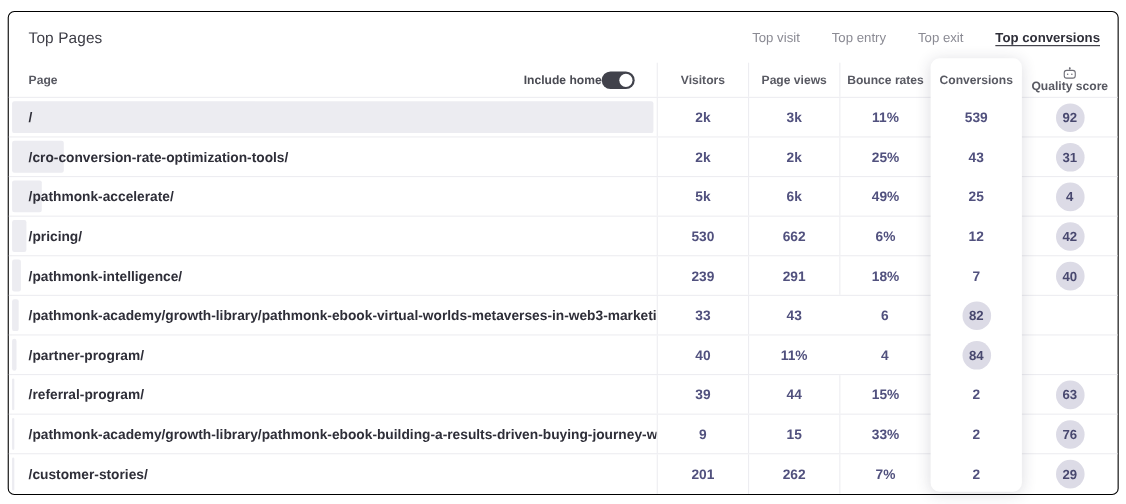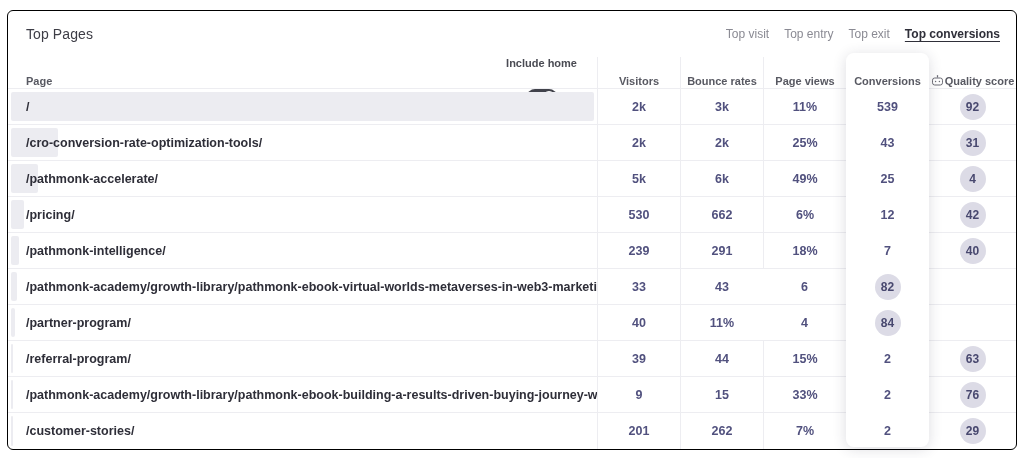--- a/index.html
+++ b/index.html
@@ -6,35 +6,35 @@
   html,body { width:1024px; height:458px; background:#ffffff; font-family:"Liberation Sans","DejaVu Sans",sans-serif; overflow:hidden; }
 
   .card {
     position:absolute; left:7px; top:10px; width:1010px; height:440px;
     background:#ffffff; border:1px solid #000000; border-radius:6px;
   }
 
   
   .title-bar { height:46px; display:flex; align-items:center; justify-content:space-between; padding:0 16px 0 18px; }
   .title { font-size:14px; color:#3d3d46; font-weight:500; letter-spacing:.1px; }
-  .tabs { display:flex; align-items:center; gap:15px; }
+  .tabs { display:flex; align-items:center; gap:29px; }
   .tab { font-size:12px; color:#8a8a93; font-weight:500; cursor:pointer; white-space:nowrap; }
   .tab.active { color:#2f2f39; font-weight:700; text-decoration:underline; text-underline-offset:3px; }
 
   
   .table-wrap { position:relative; }
   .grid-row { display:grid; grid-template-columns:589px 83px 83px 83px 83px 1fr; align-items:stretch; }
 
   .header-row { height:32px; border-bottom:1px solid #ededf1; }
   .hcell { display:flex; align-items:center; justify-content:center; font-size:11px; color:#585962; font-weight:700; }
   .hcell.vline { border-left:1px solid #ededf1; }
   .hcell-page { justify-content:space-between; padding:0 20px 0 18px; }
-  .hcell-quality { flex-direction:row; justify-content:center; gap:1px; line-height:1; }
-
-  .include-home { display:flex; align-items:center; gap:20px;flex-direction:column; }
+  .hcell-quality { flex-direction:column; justify-content:center; gap:1px; line-height:1; }
+
+  .include-home { display:flex; align-items:center; gap:0; }
   .include-home-label { font-size:11px; color:#4a4b53; }
   .toggle { position:relative; width:30px; height:16px; border-radius:9px; background:#41424b; cursor:pointer; flex:0 0 auto; }
   .toggle .knob { position:absolute; top:2px; right:2px; width:12px; height:12px; border-radius:50%; background:#ffffff; }
 
   .row { height:36px; border-bottom:1px solid #ededf1; position:relative; }
   .row:last-child { border-bottom:none; }
   .cell { display:flex; align-items:center; justify-content:center; font-size:12.5px; font-weight:600; color:#51517e; position:relative; z-index:2; }
   .cell.vline { border-left:1px solid #ededf1; }
   .cell-page { justify-content:flex-start; padding-left:18px; font-size:12.5px; font-weight:600; color:#2e2e38; overflow:hidden; white-space:nowrap; }
   .bar { position:absolute; left:3px; top:3px; bottom:3px; background:#ececf1; border-radius:2px; z-index:0; }
@@ -77,22 +77,22 @@
       <div class="hcell hcell-page">
         <span>Page</span>
         <span class="include-home">
           <span class="include-home-label">Include home</span>
           <span class="toggle" role="switch" aria-checked="true">
               <span class="knob"></span>
             </span>
         </span>
       </div>
       <div class="hcell vline">Visitors</div>
+      <div class="hcell vline">Page views</div>
       <div class="hcell vline">Bounce rates</div>
-      <div class="hcell vline">Page views</div>
       <div class="hcell" style="position:relative;z-index:2;">Conversions</div>
       <div class="hcell hcell-quality">
         <svg class="robot-icon" viewBox="0 0 13 12" fill="none" stroke="#6d6d76" stroke-width="1">
           <line x1="6.5" y1="0.5" x2="6.5" y2="2.5"></line>
           <circle cx="6.5" cy="1" r="0.8" fill="#6d6d76" stroke="none"></circle>
           <rect x="1.5" y="3" width="10" height="7" rx="2.2"></rect>
           <circle cx="4.6" cy="6.5" r="0.7" fill="#6d6d76" stroke="none"></circle>
           <circle cx="8.4" cy="6.5" r="0.7" fill="#6d6d76" stroke="none"></circle>
         </svg>
         <span>Quality score</span>

